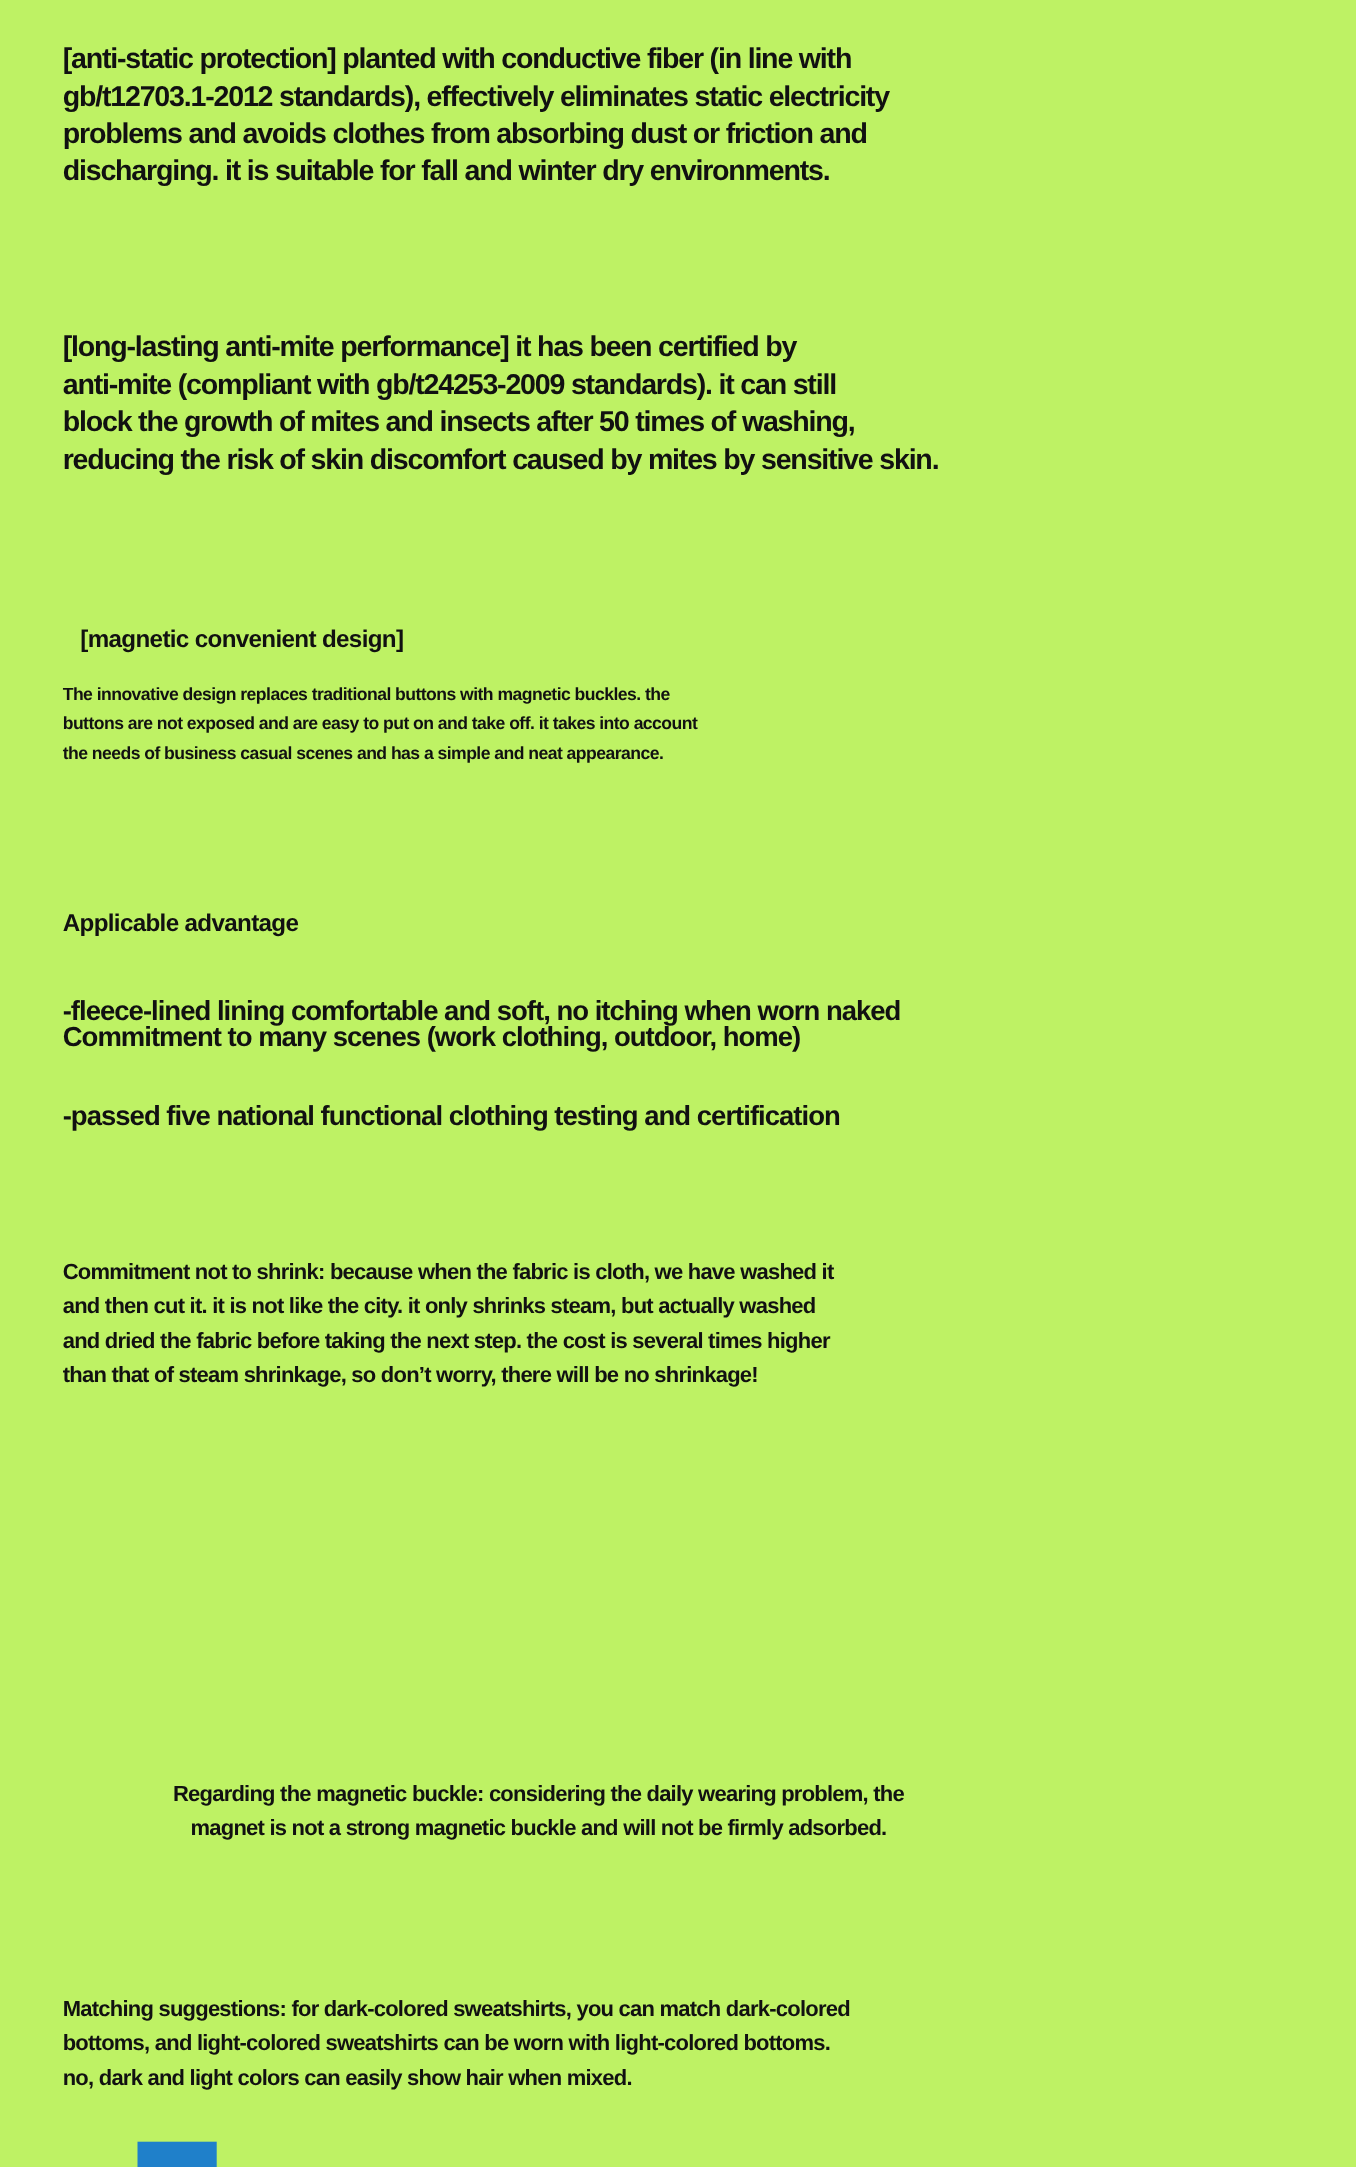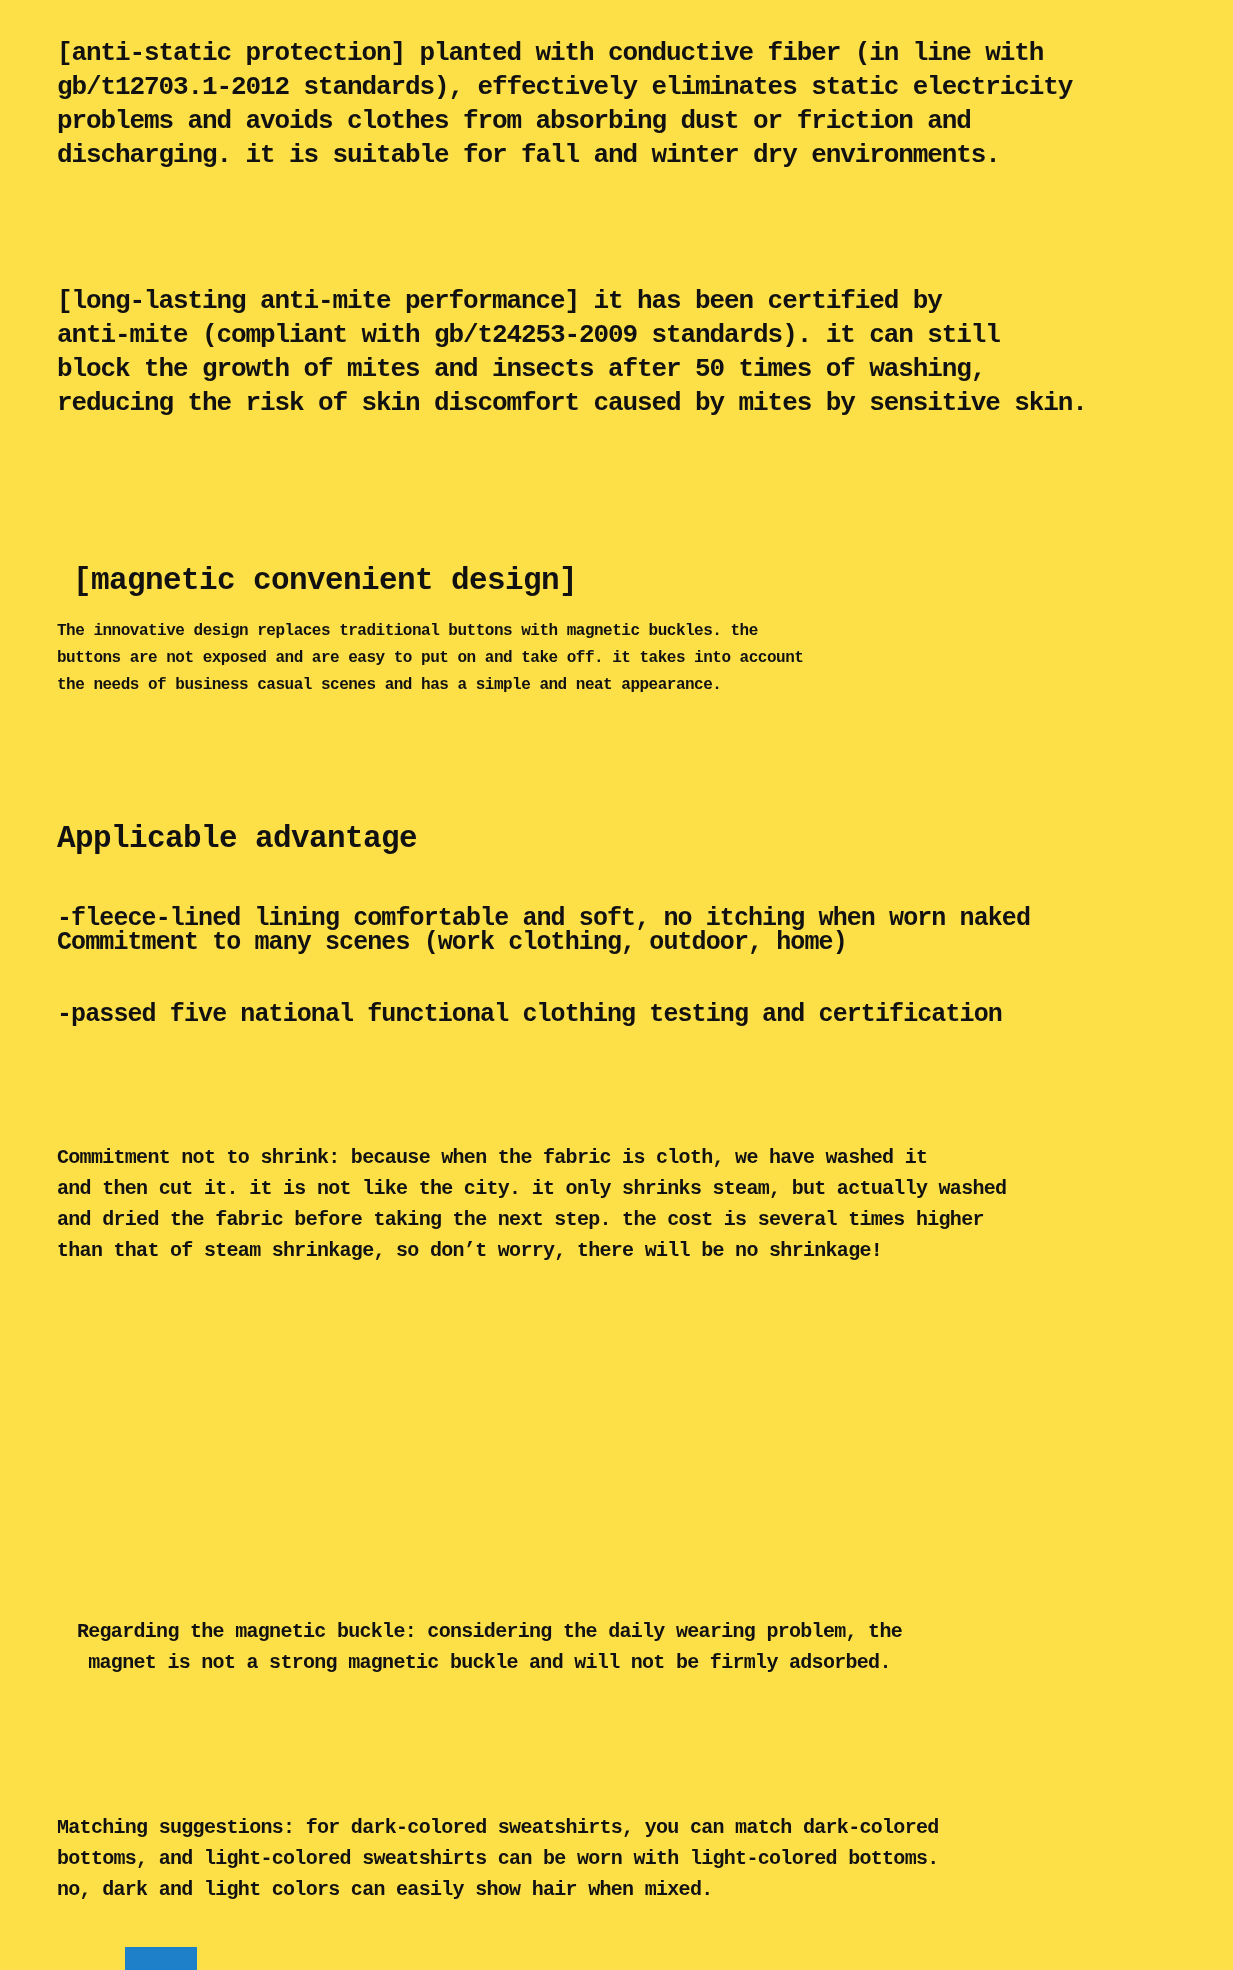--- a/index.html
+++ b/index.html
@@ -11,37 +11,36 @@
     width: 1233px;
     height: 1970px;
     position: relative;
     font-family: "Liberation Sans", "DejaVu Sans", sans-serif;
     color: #111111;
     overflow: hidden;
   }
   .page {
     position: absolute;
     inset: 0;
-    background: #fde047;
-    font-family: Liberation Mono, monospace;
+    background: #bef264;
   }
   .para {
     position: absolute;
     left: 57px;
     white-space: pre-line;
     font-weight: 700;
     margin: 0;
   }
   .para-lg {           
     font-size: 26px;
     line-height: 34px;
     letter-spacing: -1.1px;
   }
   .heading {
-    font-size: 31px;
+    font-size: 22px;
     line-height: 30px;
     letter-spacing: -0.6px;
     font-weight: 700;
   }
   .para-md {           
     font-size: 16px;
     line-height: 27px;
     letter-spacing: -0.5px;
   }
   .adv-line {
@@ -74,21 +73,21 @@
 </head>
 <body>
 
 <div class="page">
 
   <p class="para para-lg" style="top: 36px;">[anti-static protection] planted with conductive fiber (in line with
 gb/t12703.1-2012 standards), effectively eliminates static electricity
 problems and avoids clothes from absorbing dust or friction and
 discharging. it is suitable for fall and winter dry environments.</p>
 
-  <p class="para para-lg" style="top: 284px;">[long-lasting anti-mite performance] it has been certified by
+  <p class="para para-lg" style="top: 298px;">[long-lasting anti-mite performance] it has been certified by
 anti-mite (compliant with gb/t24253-2009 standards). it can still
 block the growth of mites and insects after 50 times of washing,
 reducing the risk of skin discomfort caused by mites by sensitive skin.</p>
 
   <p class="para heading" style="top: 566px; left: 73px;">[magnetic convenient design]</p>
 
   <p class="para para-md" style="top: 618px;">The innovative design replaces traditional buttons with magnetic buckles. the
 buttons are not exposed and are easy to put on and take off. it takes into account
 the needs of business casual scenes and has a simple and neat appearance.</p>
 

